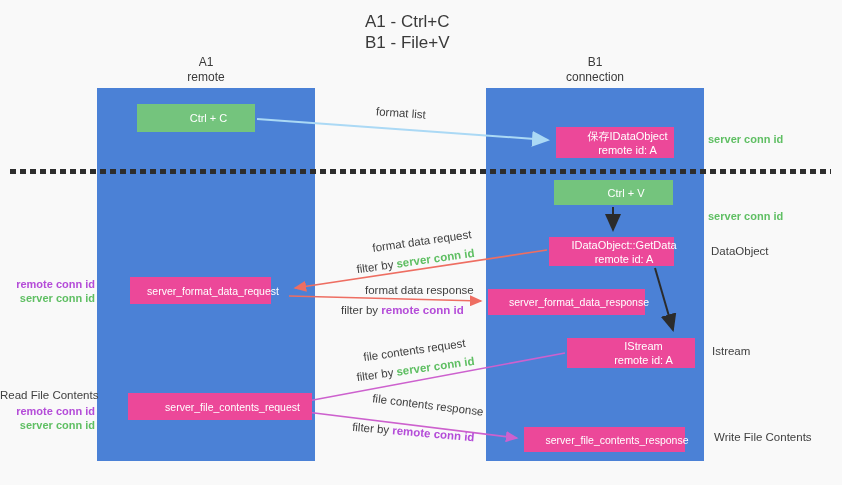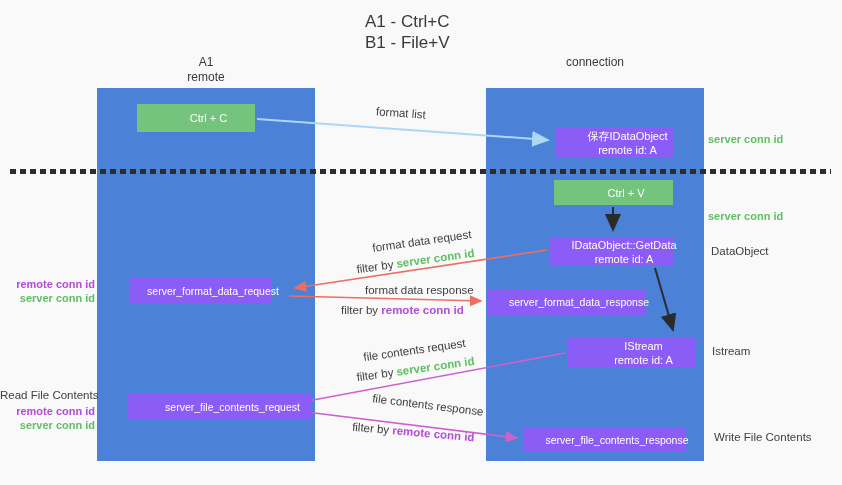--- a/index.html
+++ b/index.html
@@ -33,21 +33,21 @@
   }
 
   
   .node {
     display:flex; flex-direction:column; align-items:center; justify-content:center;
     color:#fff; text-align:center; z-index:3;padding-left:25px;
   }
   .node .l1 { font-size:11px; line-height:14px; }
   .node .l2 { font-size:11px; line-height:14px; }
   .green { background:#74c47d; }
-  .orange { background:#8b5cf6; }
+  .orange { background:#ec4899; }
 
   .ctrl-c   { left:137px; top:104px; width:118px; height:28px; }
   .save-obj { left:556px; top:127px; width:118px; height:31px; }
   .ctrl-v   { left:554px; top:180px; width:119px; height:25px; }
   .getdata  { left:549px; top:237px; width:125px; height:29px; }
   .fmt-req  { left:130px; top:277px; width:141px; height:27px; }
   .fmt-resp { left:488px; top:289px; width:157px; height:26px; }
   .istream  { left:567px; top:338px; width:128px; height:30px; }
   .file-req { left:128px; top:393px; width:184px; height:27px; }
   .file-resp{ left:524px; top:427px; width:161px; height:25px; }
@@ -90,20 +90,21 @@
 <div class="abs title">
   <div>A1 - Ctrl+C</div>
   <div>B1 - File+V</div>
 </div>
 
 <div class="abs ll-header a">
   <div>A1</div>
   <div>remote</div>
 </div>
 <div class="abs ll-header b">
+  <div>B1</div>
   <div>connection</div>
 </div>
 
 <div class="abs lifeline a"></div>
 <div class="abs lifeline b"></div>
 
 <div class="abs dotted"></div>
 
 <svg class="abs arrows" width="842" height="485" viewBox="0 0 842 485">
   <defs>

